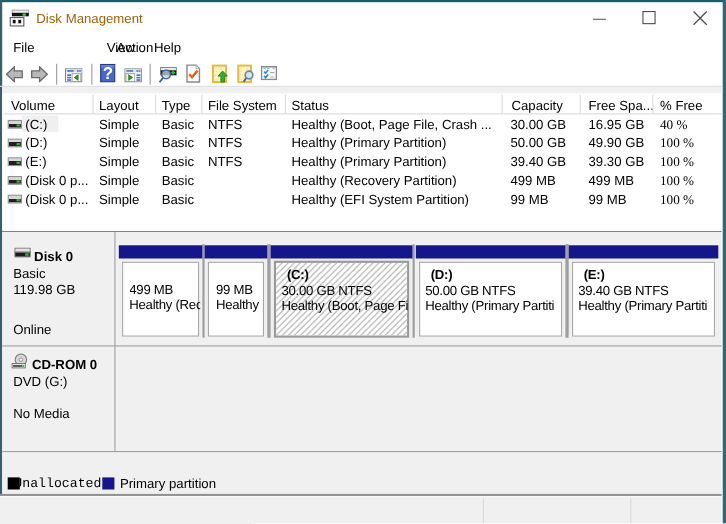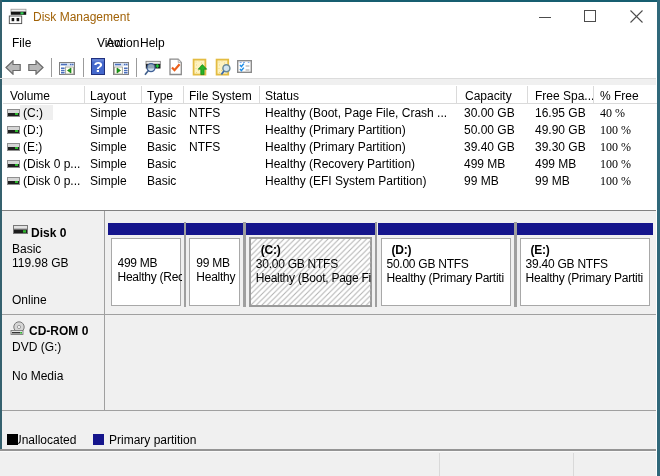--- a/index.html
+++ b/index.html
@@ -278,21 +278,21 @@
     <rect x="1" y="9.5" width="12" height="4" fill="#e3e3e3" stroke="#6e6e6e" stroke-width="0.8"></rect>
     <rect x="2" y="11" width="8" height="1.4" fill="#333"></rect>
     <rect x="10.2" y="11" width="1.8" height="1.6" fill="#2db82d"></rect>
   </svg>
   <div class="abs" style="left:29px;top:324px;font-weight:bold;">CD-ROM 0</div>
   <div class="abs" style="left:12px;top:340px;">DVD (G:)</div>
   <div class="abs" style="left:12px;top:369px;text-align:center;">No Media</div>
 </div>
 
 <div class="abs" style="left:7px;top:434px;width:11px;height:11px;background:#000;"></div>
-<div class="abs" style="left:13px;top:433px;">Unallocated</div>
+<div class="abs" style="left:13px;top:433px;font-family:Liberation Mono, monospace;">Unallocated</div>
 <div class="abs" style="left:93px;top:434px;width:11px;height:11px;background:#15158c;"></div>
 <div class="abs" style="left:109px;top:433px;">Primary partition</div>
 
 <div class="abs" style="left:0px;top:449px;width:656px;height:2px;background:#949494;"></div>
 <div class="abs" style="left:0px;top:451px;width:656px;height:1px;background:#fafafa;"></div>
 <div class="abs" style="left:0px;top:452px;width:656px;height:24px;background:#f0f0f0;"></div>
 <div class="abs" style="left:439px;top:453px;width:1px;height:23px;background:#d9d9d9;"></div>
 <div class="abs" style="left:573px;top:453px;width:1px;height:23px;background:#d9d9d9;"></div>
 
 </body></html>

